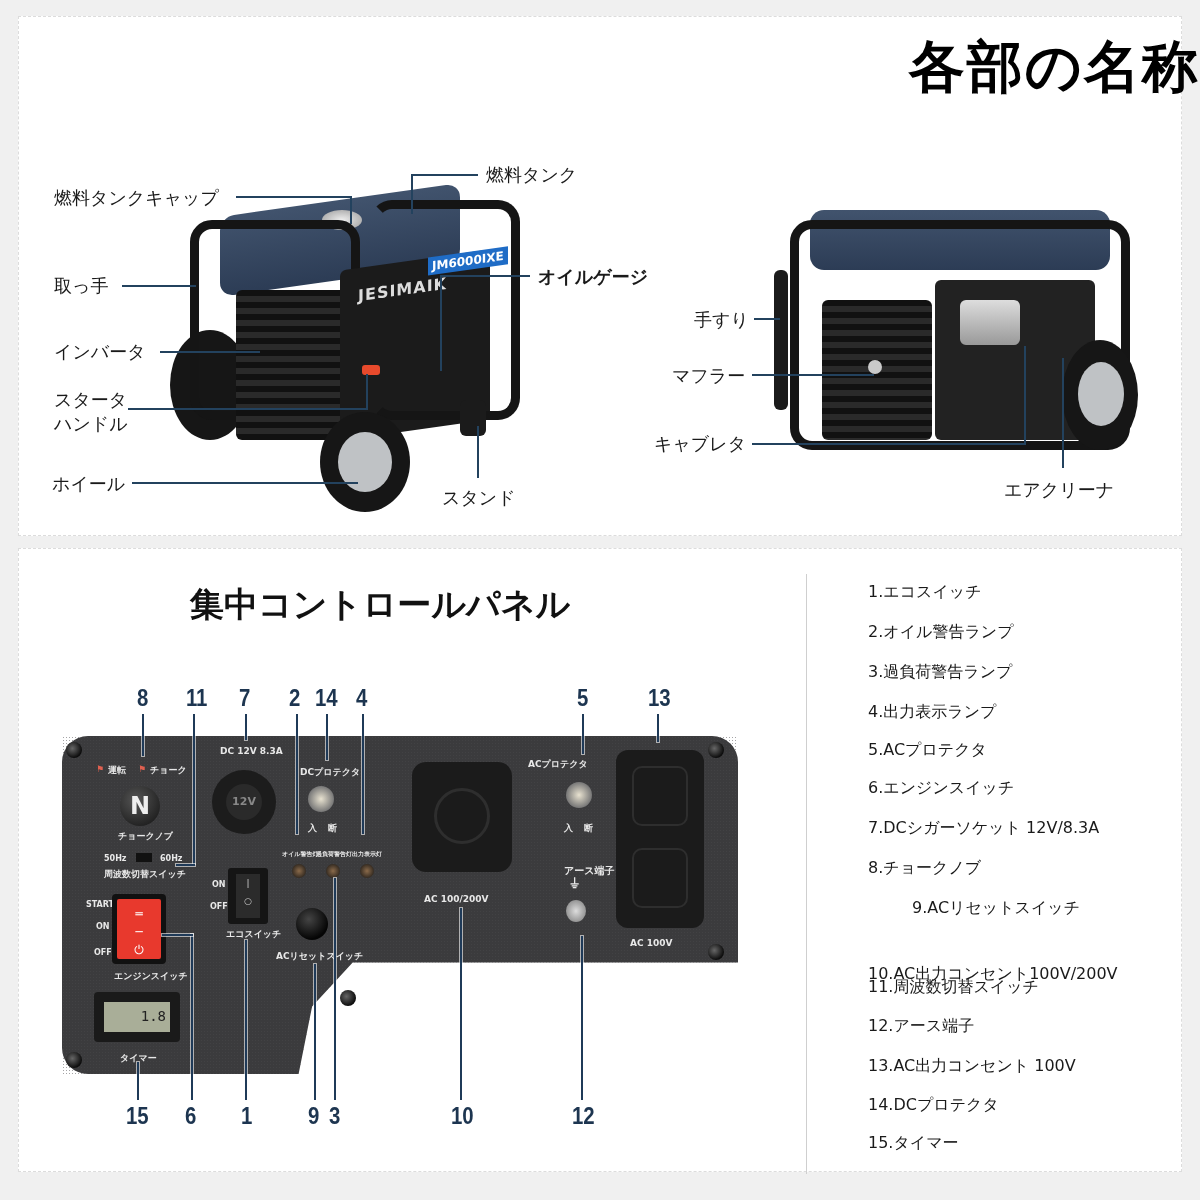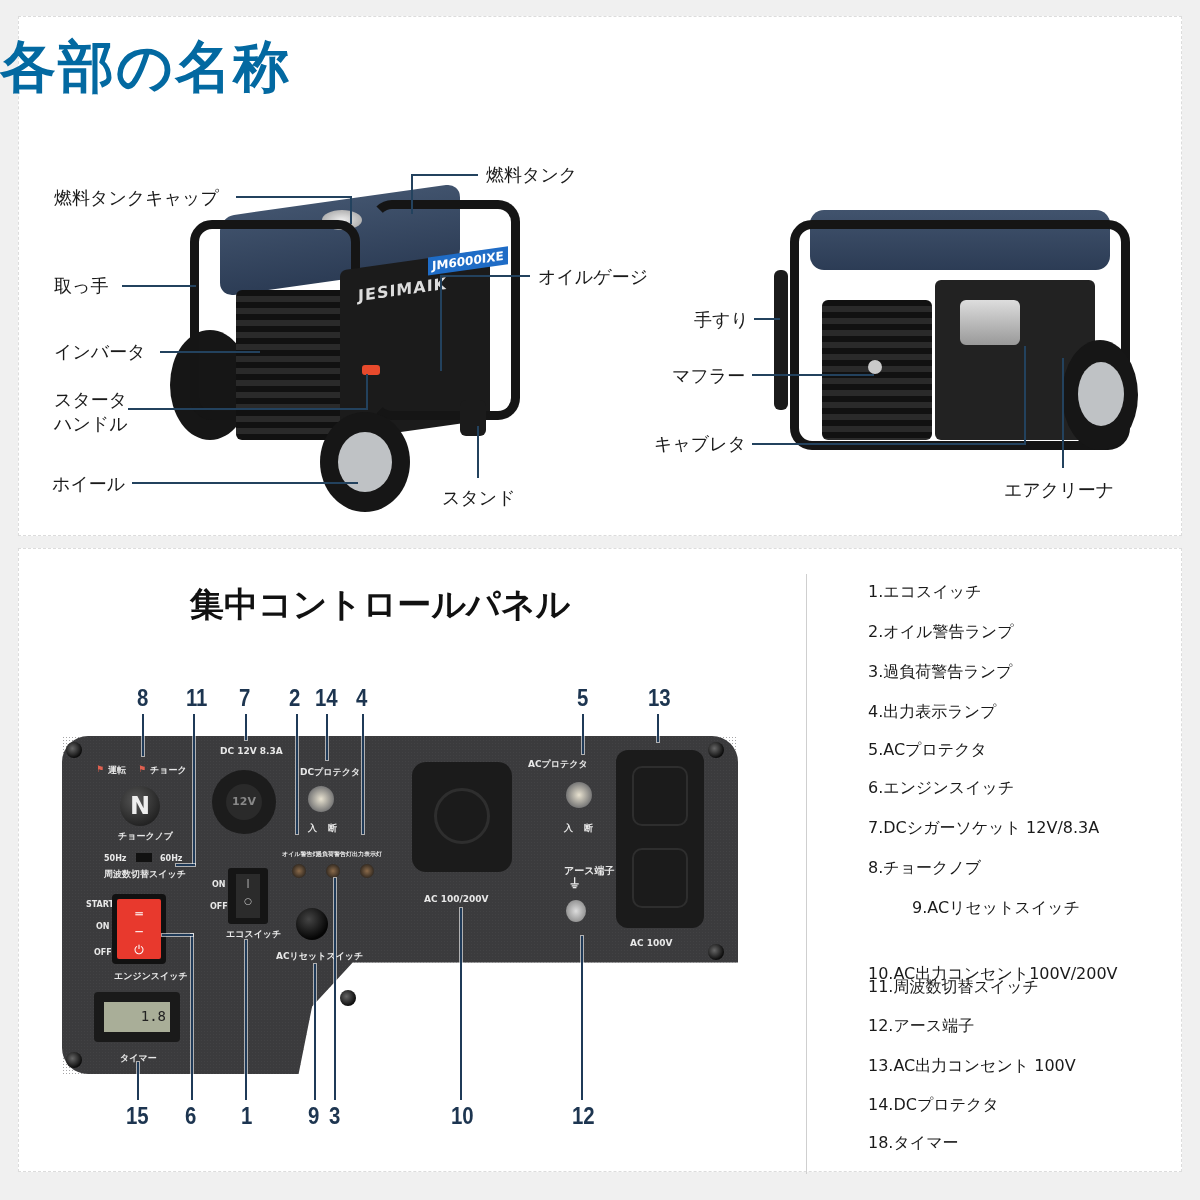--- a/index.html
+++ b/index.html
@@ -1,21 +1,21 @@
 <!DOCTYPE html>
 <html><head>
 <meta charset="utf-8">
 <style>
   * { box-sizing: border-box; margin: 0; padding: 0; }
   body { width: 1200px; height: 1200px; background: #f0f0f0; font-family: "DejaVu Sans", "Liberation Sans", sans-serif; color: #222; position: relative; overflow: hidden; }
   .card { position: absolute; background: #fff; border: 1px dashed #dcdcdc; }
   #card-top { left: 18px; top: 16px; width: 1164px; height: 520px; }
   #card-bottom { left: 18px; top: 548px; width: 1164px; height: 624px; }
   .abs { position: absolute; }
-  .title { font-weight: bold; color: #0369a1; text-align: left; width: 100%; }
+  .title { font-weight: bold; color: #000000; text-align: right; width: 100%; }
   .lbl { position: absolute; font-size: 18px; color: #1a1a1a; white-space: nowrap; }
   .lead { position: absolute; background: #23425e; }
   
   .gen-body { position: absolute; }
   .tank { position: absolute; background: linear-gradient(180deg,#41536d,#2c3c55); border-radius: 14px; }
   .frame { position: absolute; border: 9px solid #151515; border-radius: 22px; }
   .block { position: absolute; background: #1b1b1b; border-radius: 6px; }
   .wheel { position: absolute; border-radius: 50%; background: #161616; }
   .hub { position: absolute; border-radius: 50%; background: #bfc2c5; }
   .vents { position: absolute; background: repeating-linear-gradient(180deg,#111 0 6px,#2a2a2a 6px 12px); border-radius: 6px; }
@@ -60,21 +60,21 @@
 <div class="lead" style="left:236px;top:196px;width:116px;height:2px;"></div>
 <div class="lead" style="left:350px;top:196px;width:2px;height:28px;"></div>
 
 <div class="lbl" style="left:486px;top:163px;">燃料タンク</div>
 <div class="lead" style="left:412px;top:174px;width:66px;height:2px;"></div>
 <div class="lead" style="left:411px;top:174px;width:2px;height:40px;"></div>
 
 <div class="lbl" style="left:54px;top:274px;">取っ手</div>
 <div class="lead" style="left:122px;top:285px;width:74px;height:2px;"></div>
 
-<div class="lbl" style="left:538px;top:265px;">オイルゲージ</div>
+<div class="lbl" style="left:538px;top:265px;font-weight:bold;">オイルゲージ</div>
 <div class="lead" style="left:440px;top:275px;width:90px;height:2px;"></div>
 <div class="lead" style="left:440px;top:275px;width:2px;height:96px;"></div>
 
 <div class="lbl" style="left:54px;top:340px;">インバータ</div>
 <div class="lead" style="left:160px;top:351px;width:100px;height:2px;"></div>
 
 <div class="lbl" style="left:54px;top:388px;line-height:24px;">
   <div>スタータ</div>
   <div>ハンドル</div>
 </div>
@@ -236,13 +236,13 @@
 <div class="list-item" style="top:740px;">5.ACプロテクタ</div>
 <div class="list-item" style="top:778px;">6.エンジンスイッチ</div>
 <div class="list-item" style="top:818px;">7.DCシガーソケット 12V/8.3A</div>
 <div class="list-item" style="top:858px;">8.チョークノブ</div>
 <div class="list-item" style="top:898px;margin-left:44px;">9.ACリセットスイッチ</div>
 <div class="list-item" style="top:964px;">10.AC出力コンセント100V/200V</div>
 <div class="list-item" style="top:977px;">11.周波数切替スイッチ</div>
 <div class="list-item" style="top:1016px;">12.アース端子</div>
 <div class="list-item" style="top:1056px;">13.AC出力コンセント 100V</div>
 <div class="list-item" style="top:1095px;">14.DCプロテクタ</div>
-<div class="list-item" style="top:1133px;">18.タイマー</div>
+<div class="list-item" style="top:1133px;">15.タイマー</div>
 
 </body></html>

